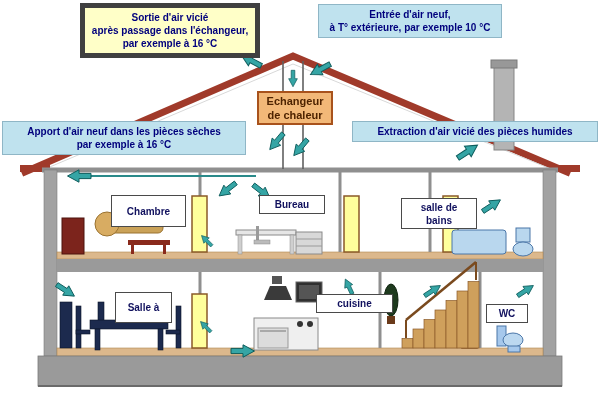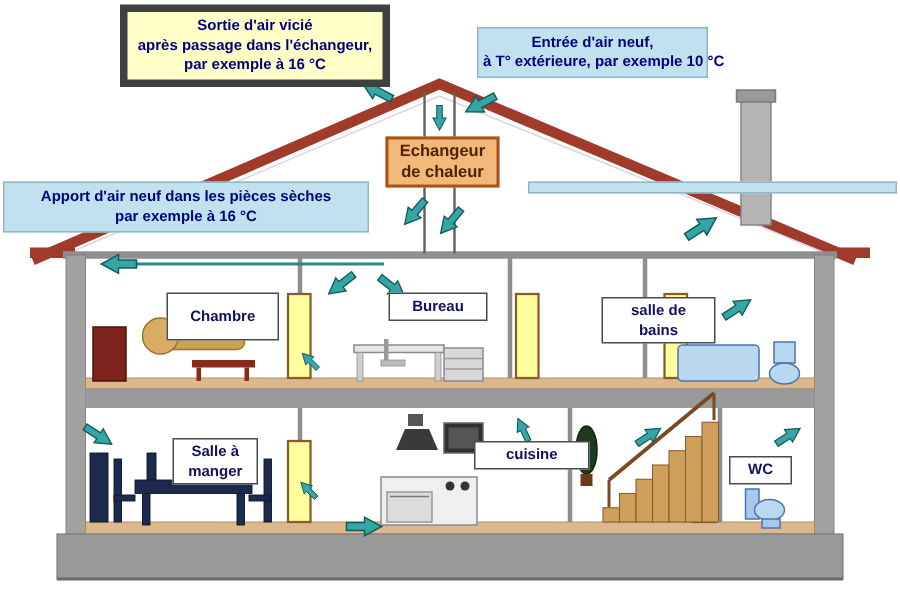--- a/index.html
+++ b/index.html
@@ -178,31 +178,32 @@
       <use href="#arr" class="arrow" transform="translate(293,78) rotate(90) scale(0.7)"></use>
     </g>
   </svg>
 
   <div class="callout yellow" style="left:80px; top:3px; width:180px;">
     <div class="ln">Sortie d'air vicié</div>
     <div class="ln">après passage dans l'échangeur,</div>
     <div class="ln">par exemple à 16 °C</div>
   </div>
 
-  <div class="callout blue" style="left:318px; top:18px; width:154px;">
+  <div class="callout blue" style="left:318px; top:4px; width:184px;">
     <div class="ln">Entrée d'air neuf,</div>
     <div class="ln">à T° extérieure, par exemple 10 °C</div>
   </div>
 
   <div class="callout blue" style="left:2px; top:121px; width:244px;">
     <div class="ln">Apport d'air neuf dans les pièces sèches</div>
     <div class="ln">par exemple à 16 °C</div>
   </div>
 
   <div class="callout blue" style="left:352px; top:121px; width:246px;">
+    <div class="ln">Extraction d'air vicié des pièces humides</div>
   </div>
 
   <div class="exchanger" style="left:257px; top:91px; width:76px; height:34px;">
     <div class="ln">Echangeur</div>
     <div class="ln">de chaleur</div>
   </div>
 
   <div class="room-label" style="left:111px; top:195px; width:75px; height:32px;">
     <div class="ln">Chambre</div>
   </div>
@@ -211,21 +212,20 @@
     <div class="ln">salle de</div>
     <div class="ln">bains</div>
   </div>
 
   <div class="room-label" style="left:259px; top:195px; width:66px; height:19px;">
     <div class="ln">Bureau</div>
   </div>
 
   <div class="room-label" style="left:115px; top:292px; width:57px; height:31px;">
     <div class="ln">Salle à</div>
-    <div class="ln">manger</div>
   </div>
 
   <div class="room-label" style="left:316px; top:294px; width:77px; height:19px;">
     <div class="ln">cuisine</div>
   </div>
 
   <div class="room-label" style="left:486px; top:304px; width:42px; height:19px;align-items:center;">
     <div class="ln">WC</div>
   </div>
 

